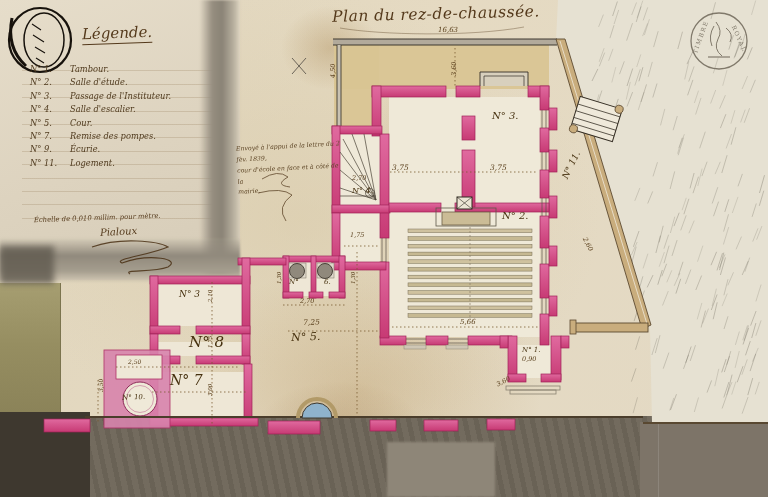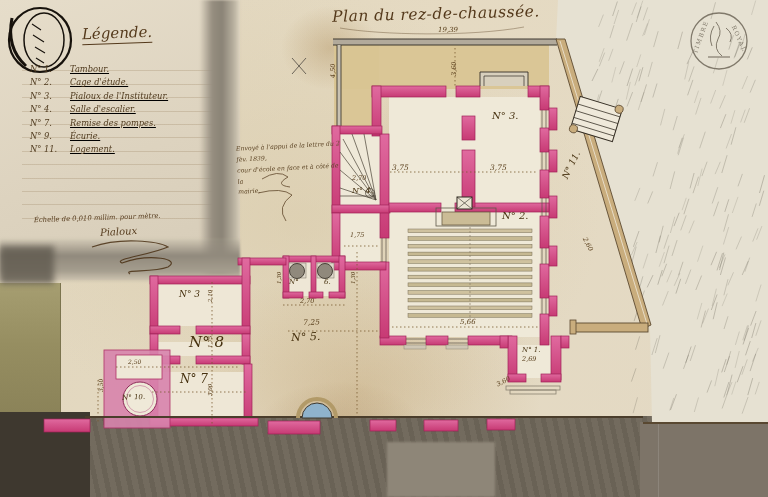--- a/index.html
+++ b/index.html
@@ -36,21 +36,21 @@
     background:linear-gradient(180deg,rgba(207,199,180,.1) 0%,#918a7d 40%,#a59d8e 75%,rgba(207,197,176,.3) 100%);}
   #legend-blob{left:0;top:246px;width:54px;height:38px;background:#5f594e;filter:blur(3px);opacity:.8;}
   #crease{left:657px;top:60px;width:2px;height:437px;
     background:linear-gradient(90deg,rgba(60,50,40,.12),rgba(255,255,255,.18));}
   
   .hand{color:#54391b;font-style:italic;}
   #plan-title{left:308px;top:5px;width:256px;text-align:center;font-size:15.5px;
     transform:rotate(-1.5deg);letter-spacing:.5px;}
   #legend-title{left:82px;top:24px;font-size:15px;transform:rotate(-2deg);
     border-bottom:1.4px solid #54391b;padding-bottom:1px;}
-  #legend-rows{left:30px;top:64px;width:185px;text-decoration:underline;}
+  #legend-rows{left:30px;top:64px;width:185px;}
   .lrow{height:13.4px;font-size:8.3px;font-style:italic;color:#4f3a1e;white-space:nowrap;}
   .lnum{display:inline-block;width:40px;}
   #legend-scale{left:34px;top:214px;font-size:6.8px;transform:rotate(-2deg);}
   #legend-sig{left:100px;top:226px;font-size:10px;transform:rotate(-3deg);}
   #note-block{left:237px;top:141px;width:106px;font-size:6.2px;line-height:1.75;
     color:#5d4526;font-style:italic;transform:rotate(-3deg);}
   .plabel{position:absolute;font-style:italic;color:#46310f;white-space:nowrap;
     transform-origin:0 0;}
   .dimlabel{color:#5c421f;}
   .stampword{position:absolute;font-size:6px;letter-spacing:1.5px;color:#6f6759;
@@ -485,23 +485,24 @@
       <path d="M92,247 C120,237 158,241 168,247 C150,255 112,259 122,263 C150,253 182,259 168,267 C152,273 122,269 130,274" stroke-width="1.2"></path>
       <path d="M262,179 q16,-10 26,-2 q-14,8 2,10 m-32,6 q24,-6 34,2 q-16,12 -6,26" stroke-width=".8"></path>
       <path d="M340,28 C380,35 470,37 524,27" stroke-width=".7" opacity=".6"></path>
     </g>
   </svg>
 
   <div id="plan-title" class="abs hand">Plan du rez-de-chaussée.</div>
   <div id="legend-title" class="abs hand">Légende.</div>
   <div id="legend-rows" class="abs">
       <div class="lrow"><span class="lnum">N° 1.</span><span>Tambour.</span></div>
-      <div class="lrow"><span class="lnum">N° 2.</span><span>Cage d'étude.</span></div>
-      <div class="lrow"><span class="lnum">N° 3.</span><span>Pialoux de l'Instituteur.</span></div>
+      <div class="lrow"><span class="lnum">N° 2.</span><span>Salle d'étude.</span></div>
+      <div class="lrow"><span class="lnum">N° 3.</span><span>Passage de l'Instituteur.</span></div>
       <div class="lrow"><span class="lnum">N° 4.</span><span>Salle d'escalier.</span></div>
+      <div class="lrow"><span class="lnum">N° 5.</span><span>Cour.</span></div>
       <div class="lrow"><span class="lnum">N° 7.</span><span>Remise des pompes.</span></div>
       <div class="lrow"><span class="lnum">N° 9.</span><span>Écurie.</span></div>
       <div class="lrow"><span class="lnum">N° 11.</span><span>Logement.</span></div>
     </div>
   <div id="legend-scale" class="abs hand">Échelle de 0,010 millim. pour mètre.</div>
   <div id="legend-sig" class="abs hand">Pialoux</div>
   <div id="note-block" class="abs">
       <div>Envoyé à l'appui de la lettre du 2 fèv. 1839,</div>
       <div>cour d'école en face et à côté de la</div>
       <div>mairie.</div>
@@ -509,34 +510,34 @@
   <span class="stampword" style="left:691px;top:52px;transform:rotate(-70deg);">TIMBRE</span>
   <span class="stampword" style="left:737px;top:24px;transform:rotate(66deg);">ROYAL</span>
   <div id="labels" class="abs">
       <span class="plabel " style="left: 492px; top: 110px; font-size: 10px;">N° 3.</span>
       <span class="plabel " style="left: 352px; top: 186px; font-size: 8px;">N° 4.</span>
       <span class="plabel " style="left: 502px; top: 210px; font-size: 10px;">N° 2.</span>
       <span class="plabel " style="left: 522px; top: 346px; font-size: 7px;">N° 1.</span>
       <span class="plabel " style="left: 291px; top: 331px; font-size: 11px; transform: rotate(-2deg);">N° 5.</span>
       <span class="plabel " style="left: 289px; top: 278px; font-size: 7px;">N°</span>
       <span class="plabel " style="left: 324px; top: 278px; font-size: 7px;">6.</span>
-      <span class="plabel " style="left: 180px; top: 372px; font-size: 12px;">N° 7</span>
+      <span class="plabel " style="left: 170px; top: 372px; font-size: 14px;">N° 7</span>
       <span class="plabel " style="left: 177px; top: 333px; font-size: 15px; margin-left: 12px;">N° 8</span>
       <span class="plabel " style="left: 179px; top: 289px; font-size: 9px;">N° 3</span>
       <span class="plabel " style="left: 122px; top: 394px; font-size: 7px; transform: rotate(-3deg);">N° 10.</span>
       <span class="plabel " style="left: 560px; top: 176px; font-size: 9px; transform: rotate(-64deg);">N° 11.</span>
-      <span class="plabel dimlabel" style="left: 438px; top: 26px; font-size: 7px;">19,39</span>
+      <span class="plabel dimlabel" style="left: 438px; top: 26px; font-size: 7px;">16,63</span>
       <span class="plabel dimlabel" style="left: 329px; top: 78px; font-size: 6.5px; transform: rotate(-90deg);">4,50</span>
       <span class="plabel dimlabel" style="left: 450px; top: 76px; font-size: 6.5px; transform: rotate(-90deg);">3,60</span>
       <span class="plabel dimlabel" style="left: 392px; top: 163px; font-size: 7.5px;">3,75</span>
       <span class="plabel dimlabel" style="left: 490px; top: 163px; font-size: 7.5px;">3,75</span>
       <span class="plabel dimlabel" style="left: 352px; top: 174px; font-size: 6.5px;">2,70</span>
       <span class="plabel dimlabel" style="left: 350px; top: 231px; font-size: 6.5px;">1,75</span>
       <span class="plabel dimlabel" style="left: 460px; top: 318px; font-size: 7px;">5,66</span>
-      <span class="plabel dimlabel" style="left: 522px; top: 355px; font-size: 6.5px;">2,69</span>
+      <span class="plabel dimlabel" style="left: 522px; top: 355px; font-size: 6.5px;">0,90</span>
       <span class="plabel dimlabel" style="left: 495px; top: 381px; font-size: 6.5px; transform: rotate(-26deg);">3,60</span>
       <span class="plabel dimlabel" style="left: 588px; top: 236px; font-size: 6.5px; transform: rotate(62deg);">2,60</span>
       <span class="plabel dimlabel" style="left: 303px; top: 318px; font-size: 7.5px; transform: rotate(-2deg);">7,25</span>
       <span class="plabel dimlabel" style="left: 300px; top: 297px; font-size: 6.5px;">2,70</span>
       <span class="plabel dimlabel" style="left: 276px; top: 284px; font-size: 5.5px; transform: rotate(-90deg);">1,30</span>
       <span class="plabel dimlabel" style="left: 350px; top: 284px; font-size: 5.5px; transform: rotate(-90deg);">1,30</span>
       <span class="plabel dimlabel" style="left: 128px; top: 358px; font-size: 6px;">2,50</span>
       <span class="plabel dimlabel" style="left: 97px; top: 392px; font-size: 6px; transform: rotate(-90deg);">3,50</span>
       <span class="plabel dimlabel" style="left: 207px; top: 302px; font-size: 5.5px; transform: rotate(-90deg);">2,10</span>
       <span class="plabel dimlabel" style="left: 207px; top: 348px; font-size: 5.5px; transform: rotate(-90deg);">1,75</span>

